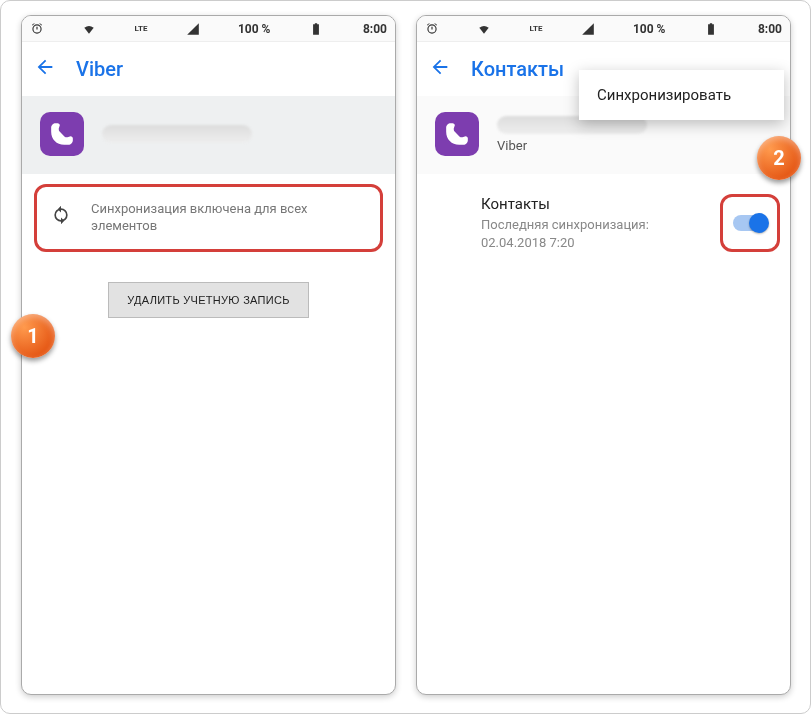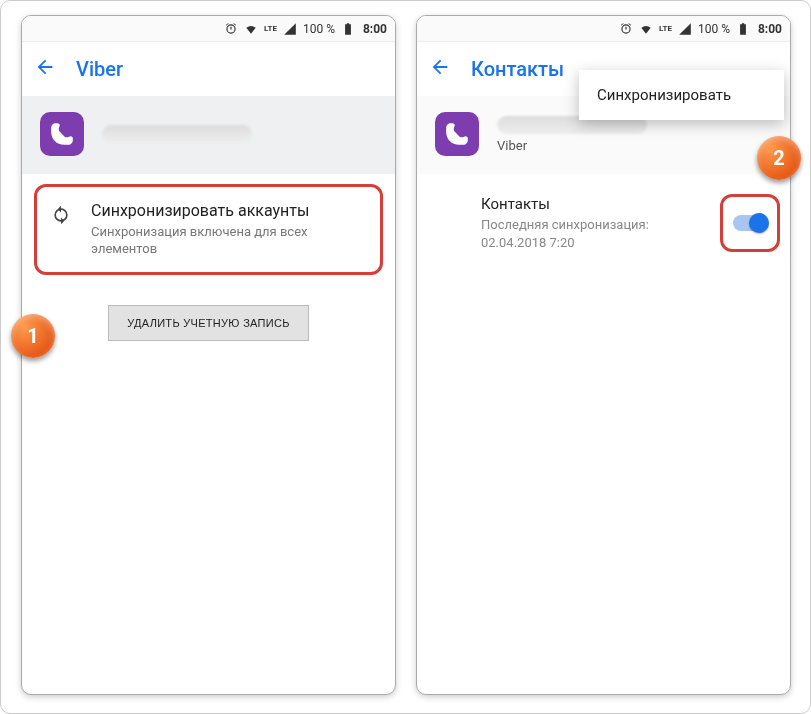--- a/index.html
+++ b/index.html
@@ -30,29 +30,29 @@
   }
   .phone-left { left: 20px; top: 14px; }
   .phone-right { left: 415px; top: 14px; }
 
   
   .status-bar {
     height: 26px;
     background: #fafafa;
     display: flex;
     align-items: center;
-    justify-content: flex-end;
+    justify-content: space-between;
     padding: 0 8px;
     gap: 6px;
     font-size: 12px;
     color: #333;
     border-bottom: 1px solid #eee;
   }
   .status-bar .icon { width:14px; height:14px; fill:#333; }
-  .status-bar .pct { font-weight:400; }
+  .status-bar .pct { font-weight:700; }
   .status-bar .time { font-weight:700; margin-left:2px;}
 
   
   .app-header {
     height: 54px;
     display:flex;
     align-items:center;
     padding:0 12px;
     gap:20px;
     background:#fff;
@@ -204,21 +204,20 @@
       <div class="account-blur"></div>
     </div>
 
     <div class="sync-row">
       <div class="sync-icon-wrap">
         <svg viewBox="0 0 24 24">
             <path d="M12 4V1L8 5l4 4V6a6 6 0 11-6 6H4a8 8 0 108-8zm0 16v3l4-4-4-4v3a6 6 0 116-6h2a8 8 0 10-8 8z"></path>
           </svg>
       </div>
       <div class="sync-text-col">
-        <div class="sync-title">Синхронизировать аккаунты</div>
         <div class="sync-sub">Синхронизация включена для всех элементов</div>
       </div>
     </div>
 
     <button class="delete-btn">УДАЛИТЬ УЧЕТНУЮ ЗАПИСЬ</button>
   </div>
 
   <div class="phone phone-right">
     <div class="status-bar">
       <svg class="icon" viewBox="0 0 24 24">

